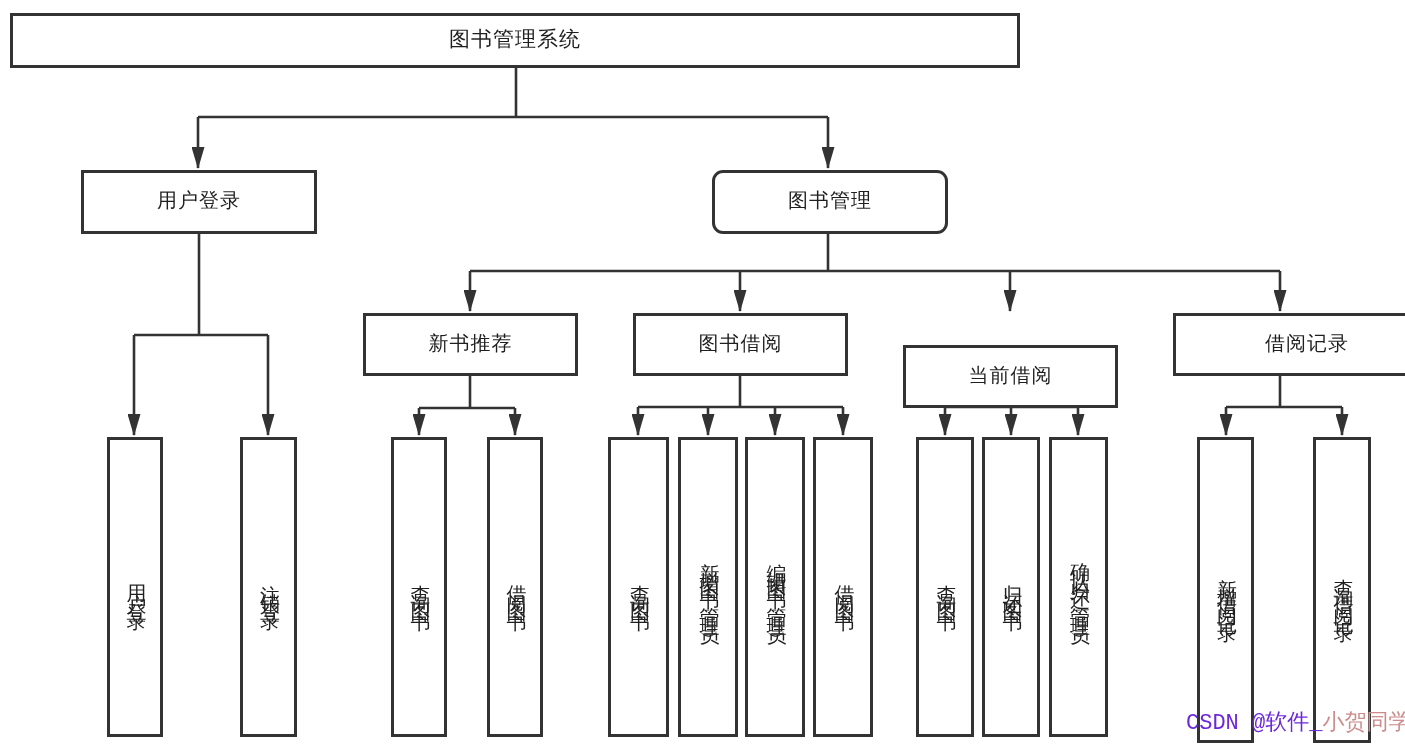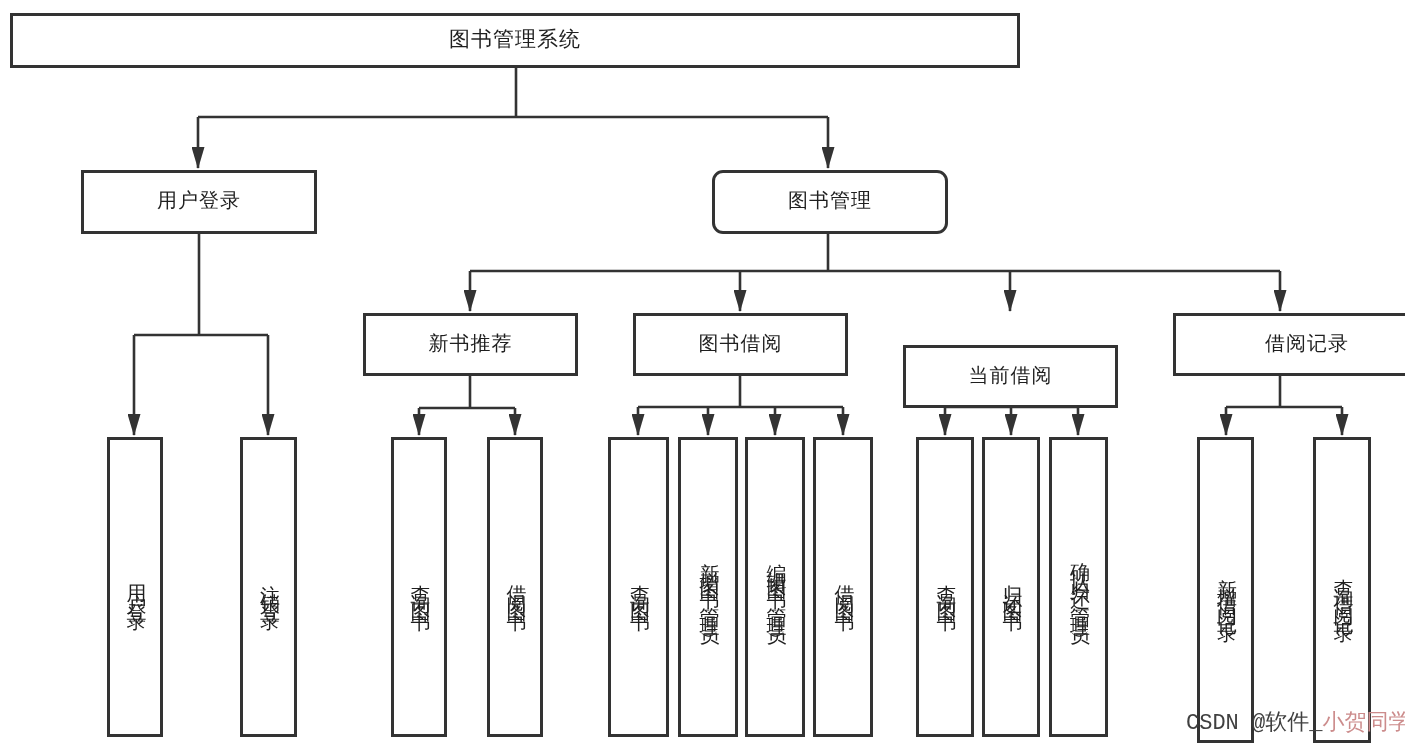--- a/index.html
+++ b/index.html
@@ -16,21 +16,21 @@
   .hnode{font-size:20px;letter-spacing:1px;}
   .root{font-size:21px;}
   .vnode .vtext{
     writing-mode:vertical-rl;text-orientation:mixed;
     font-size:20px;letter-spacing:9px;line-height:1;white-space:nowrap;color:#1f1f1f;
   }
   .watermark{
     position:absolute;left:1186px;top:712px;z-index:6;
     font-size:22px;line-height:1.1;white-space:nowrap;pointer-events:none;
   }
-  .wm-gray{color:#404040;}
+  .wm-gray{color:#6d28d9;}
   .wm-red{color:#cc8c8c;}
 </style>
 </head>
 <body>
 
 <div class="stage">
 
   <svg class="edges" viewBox="0 0 1405 747" xmlns="http://www.w3.org/2000/svg">
     <defs>
       <marker id="ah" viewBox="0 0 22 13" refX="21" refY="6.5" markerWidth="22" markerHeight="13" orient="auto" markerUnits="userSpaceOnUse">

